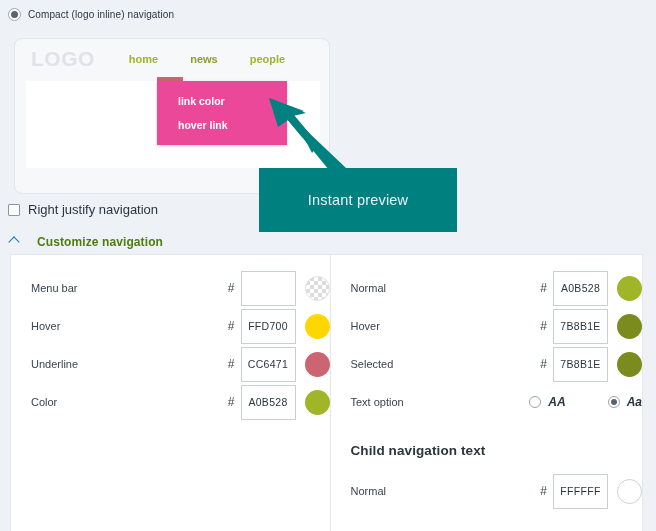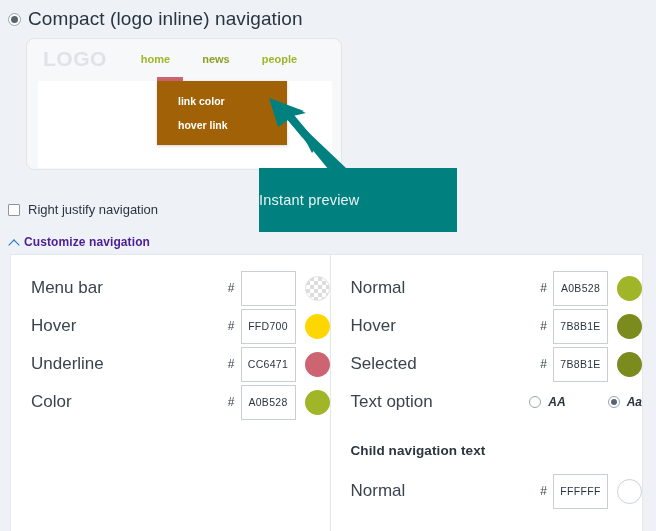--- a/index.html
+++ b/index.html
@@ -20,32 +20,31 @@
     width: 13px; height: 13px; border-radius: 50%;
     border: 1px solid #9aa3ad; background: #fff;
     display: flex; align-items: center; justify-content: center;
     flex: 0 0 auto;
   }
   .radio-outer.checked::after {
     content: ""; width: 7px; height: 7px; border-radius: 50%;
     background: #5a6470;
   }
   .radio-row .lbl {
-    font-size: 19px; color: #2b3540; letter-spacing: .1px;
+    font-size: 10px; color: #2b3540; letter-spacing: .1px;
   }
 
   
   .preview-card {
     position: absolute; left: 14px; top: 38px;
-    width: 316px; height: 132px;
+    width: 316px; height: 156px;
     background: #f6f8fa;
     border: 1px solid #dfe5ea;
     border-radius: 8px;
     overflow: visible;
-    margin-left: 12px;
   }
   .preview-bar {
     position: absolute; left: 0; top: 0; right: 0; height: 40px;
     display: flex; align-items: center;
   }
   .logo-text {
     margin-left: 16px;
     font-size: 21px; font-weight: bold;
     color: #dfe3e8; letter-spacing: .5px;
   }
@@ -80,42 +79,42 @@
   
   .callout-svg {
     position: absolute; left: 250px; top: 85px;
     width: 230px; height: 100px;
     pointer-events: none;
   }
   .callout-box {
     position: absolute; left: 259px; top: 168px;
     width: 198px; height: 64px;
     background: #018080;
-    display: flex; align-items: center; justify-content: flex-start;
+    display: flex; align-items: center; justify-content: center;
   }
   .callout-box .txt {
     color: #e9f3f3; font-size: 14.5px; letter-spacing: .2px;
   }
 
   
   .check-row {
     position: absolute; left: 8px; top: 202px;
     display: flex; align-items: center; gap: 8px;
   }
   .check-box {
     width: 12px; height: 12px; border: 1px solid #8d97a2;
     background: #fff; border-radius: 1px; flex: 0 0 auto;
   }
   .check-row .lbl { font-size: 13px; color: #2b3540; }
 
   
   .customize-link {
     position: absolute; left: 10px; top: 235px;
-    display: flex; align-items: flex-end; gap: 6px;
-    color: #4c1d95; cursor: pointer;
+    display: flex; align-items: flex-start; gap: 19px;
+    color: #4d7c0f; cursor: pointer;
   }
   .chev-up {
     display: inline-block; width: 8px; height: 8px;
     border-left: 1.6px solid #1a73c8; border-top: 1.6px solid #1a73c8;
     transform: rotate(45deg); margin-top: 3px;
   }
   .customize-link .lbl {
     font-size: 12px; font-weight: bold; letter-spacing: .1px;
   }
 
@@ -138,21 +137,21 @@
     font-size: 13.5px; font-weight: bold; color: #2b3540;
     margin-bottom: 14px; letter-spacing: .1px;
   }
   .group-title.second { margin-top: 40px; }
 
   .field {
     display: flex; align-items: center;
     height: 38px;
   }
   .field .name {
-    font-size: 17px; color: #3a444f;
+    font-size: 11px; color: #3a444f;
     width: 0; flex: 1 1 auto;
   }
   .field .hash {
     font-size: 12px; color: #3a444f; margin-right: 6px;
   }
   .hexbox {
     width: 55px; height: 35px;
     border: 1px solid #c8ced4; background: #fff;
     font-size: 10.5px; color: #2b3540;
     display: flex; align-items: center; justify-content: center;
@@ -206,21 +205,21 @@
     <span class="logo-text">LOGO</span>
     <div class="nav-links">
       <span class="nav-link">home</span>
       <span class="nav-link selected">news</span>
       <span class="nav-link">people</span>
     </div>
   </div>
   <div class="preview-page"></div>
 </div>
 <div class="nav-underline" style="background: rgb(204, 100, 113);"></div>
-<div class="child-menu" style="background: #a16207;">
+<div class="child-menu" style="background: #ec4899;">
   <div class="item">link color</div>
   <div class="item">hover link</div>
 </div>
 
 <svg class="callout-svg" viewBox="0 0 230 100">
   <polygon points="19,13 56,28 43,31 62,68 68,60 96,95 96,83 56,45 52,52" fill="#018080"></polygon>
   <path d="M19,13 L54,26 L44,30 L96,92 L88,96 L38,35 L28,42 Z" fill="#018080"></path>
 </svg>
 
 <div class="callout-box" style="background: rgb(1, 128, 128);">

